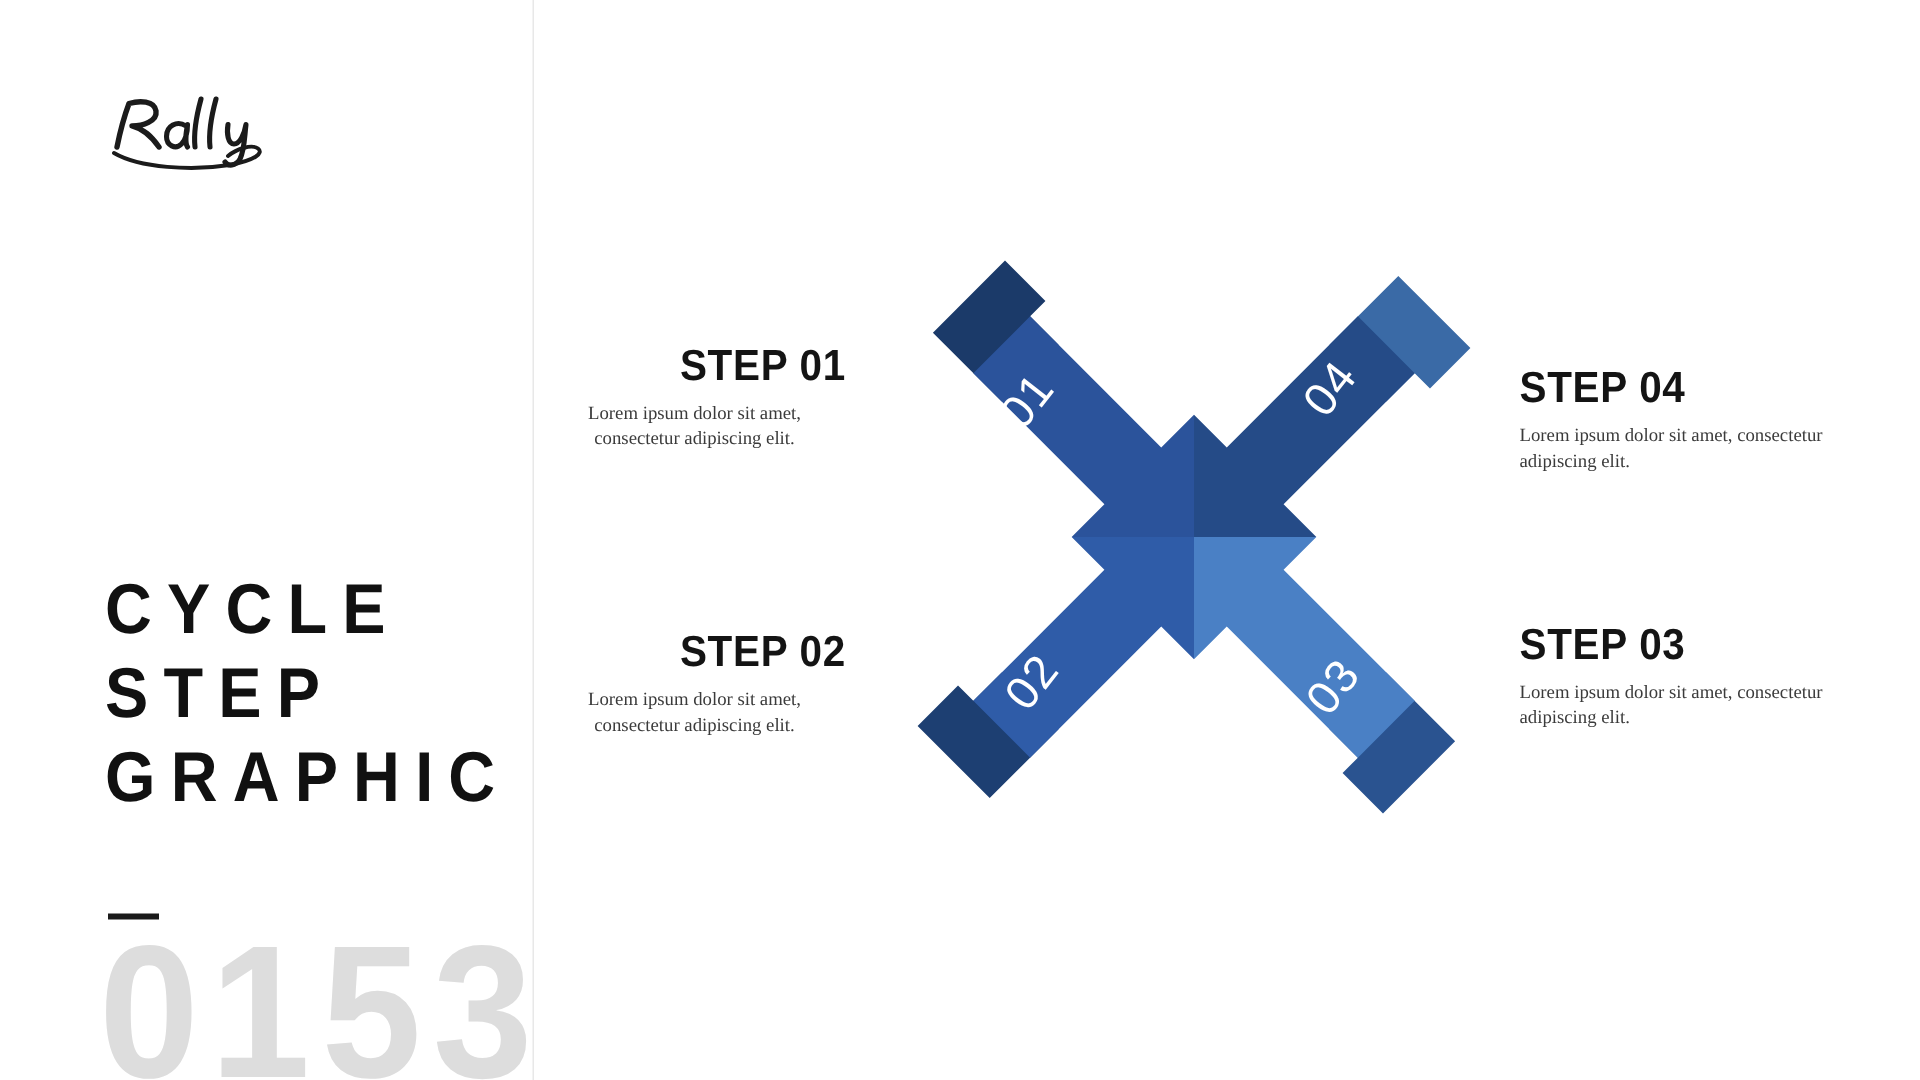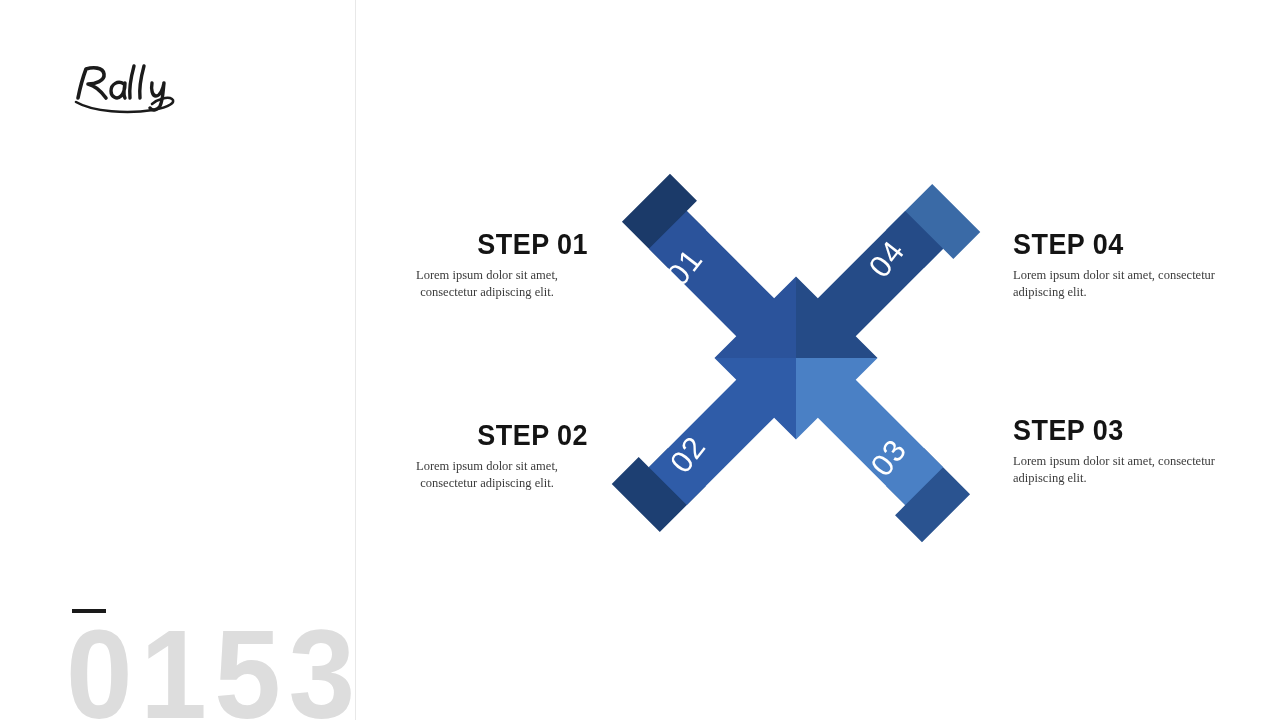--- a/index.html
+++ b/index.html
@@ -80,21 +80,21 @@
     white-space: nowrap;
     transform: scaleX(0.95);
     transform-origin: left top;
   }
 
   
   .step-block {
     position: absolute;
     width: 250px;
   }
-  .step-block.side-left  { text-align: right; left: 338px; }
+  .step-block.side-left  { text-align: right; left: 314px; }
   .step-block.side-right { text-align: left;  left: 1013px; }
 
   .step-heading {
     font-family: "Liberation Sans Narrow", "Liberation Sans", sans-serif;
     font-weight: bold;
     font-size: 29px;
     line-height: 32px;
     letter-spacing: 0.5px;
     color: #141414;
     margin: 0 0 7px 0;
@@ -109,21 +109,21 @@
     line-height: 17px;
     color: #3b3b3b;
     margin: 0;
   }
   .step-block.side-left .step-desc  { text-align: center; padding-left: 48px; }
   .step-block.side-right .step-desc { text-align: left; }
 
   #step-01 { top: 228px; }
   #step-02 { top: 419px; }
   #step-03 { top: 414px; }
-  #step-04 { top: 228px; }
+  #step-04 { top: 243px; }
 
   
   #cycle-graphic {
     position: absolute;
     left: 590px;
     top: 152px;
     width: 412px;
     height: 412px;
   }
   .arrow-number {
@@ -150,20 +150,25 @@
 
         <path d="M76,8 C73,19 71,31 72,40" stroke-width="3.4"></path>
 
         <path d="M84,25 C83,31 84,38 88,38 C92,38 95,31 96,25 C95,33 95,42 92,48 C89,53 84,53 82,50" stroke-width="3.4"></path>
 
         <path d="M8,44 C25,54 60,56 85,52 C102,49 108,44 104,41 C100,38 90,41 84,46" stroke-width="2.6"></path>
       </g>
     </svg>
   </div>
 
+  <div id="title-block">
+    <div class="title-line">CYCLE</div>
+    <div class="title-line">STEP</div>
+    <div class="title-line">GRAPHIC</div>
+  </div>
 
   <div id="dash-rule"></div>
 
   <div id="slide-number">0153</div>
 </div>
 
 <div id="vertical-divider"></div>
 
 <div class="step-block side-left" id="step-01">
   <div class="step-heading">STEP 01</div>

